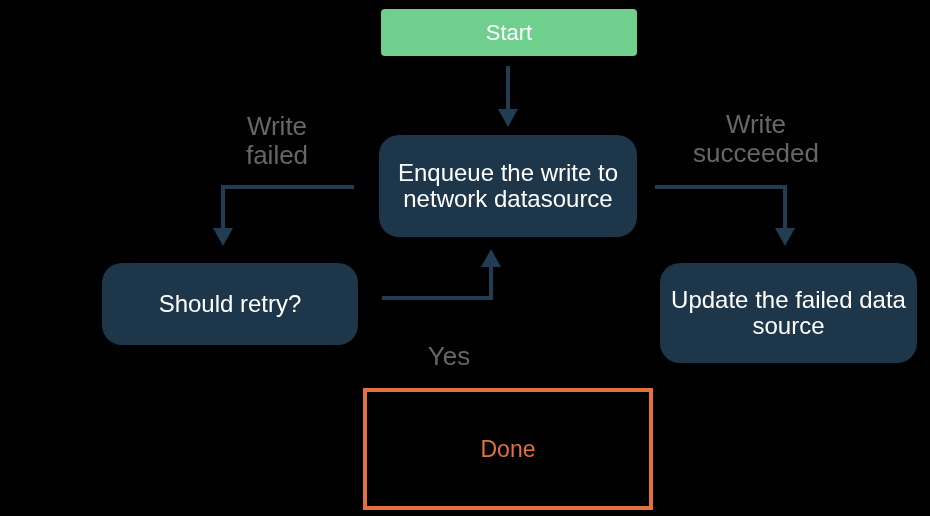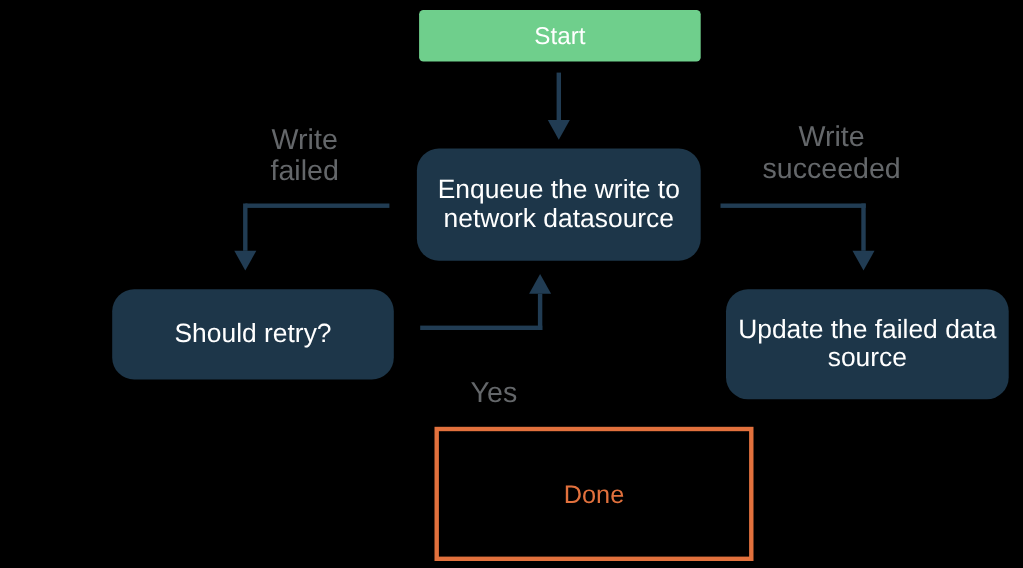--- a/index.html
+++ b/index.html
@@ -41,21 +41,20 @@
   }
   .node.enqueue { left: 379px; top: 135px; width: 258px; height: 102px; }
   .node.retry   { left: 102px; top: 263px; width: 256px; height: 82px; }
   .node.update  { left: 660px; top: 263px; width: 257px; height: 100px; }
   .node.done {
     left: 363px; top: 388px; width: 290px; height: 122px;
     background: transparent;
     border: 4px solid var(--done-border);
     color: var(--done-text);
     font-size: 23px;
-    margin-left: 32px;
   }
   .edge-label {
     position: absolute;
     color: var(--label-text);
     font-weight: normal;
     font-size: 26px;
     line-height: 29px;
     text-align: center;
     white-space: pre-line;
   }

